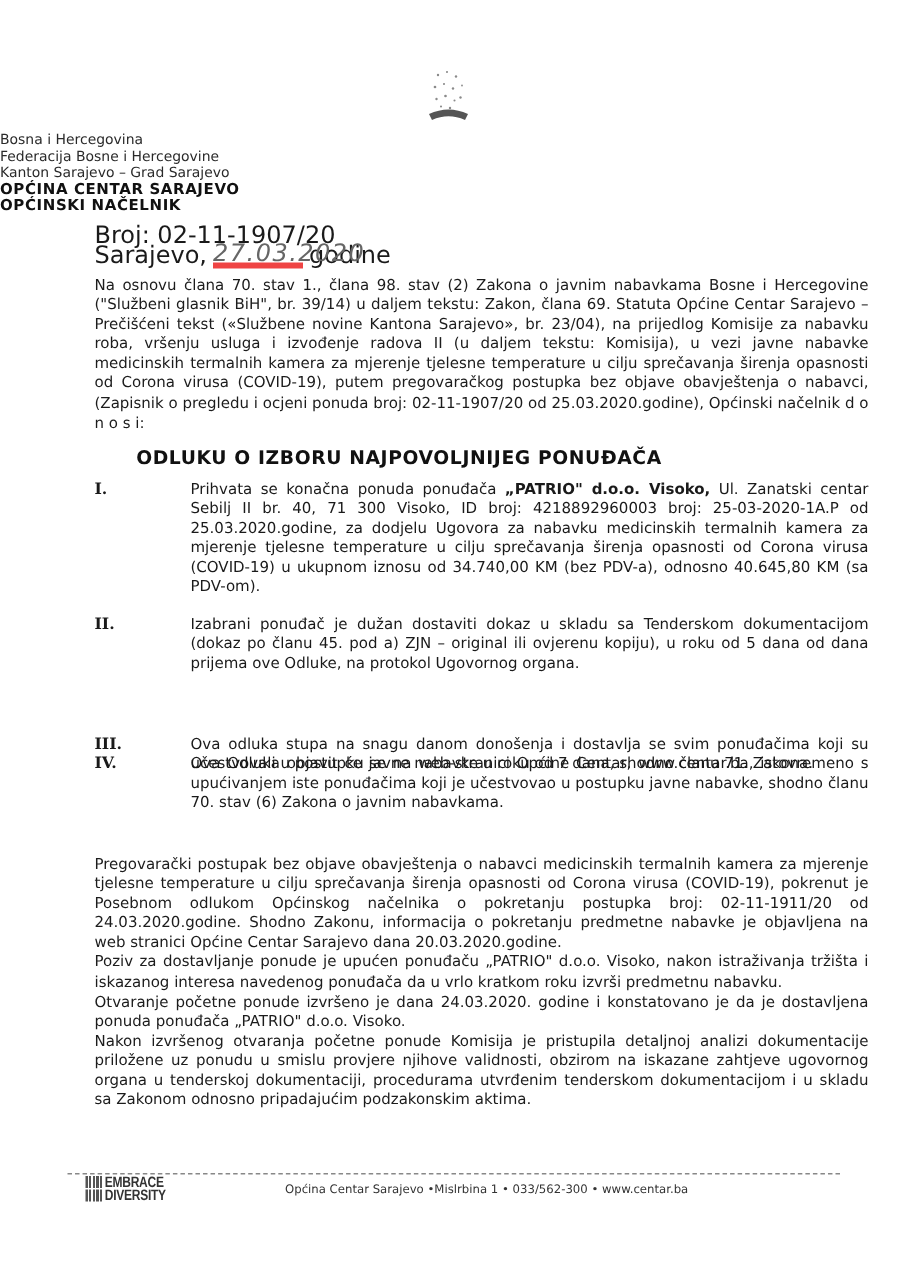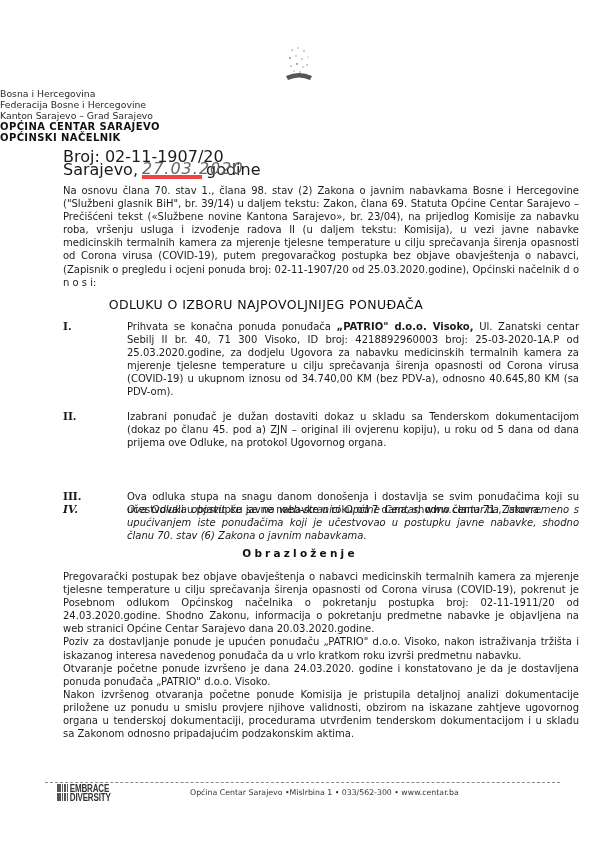--- a/index.html
+++ b/index.html
@@ -4,21 +4,21 @@
   <style>
     html, body { margin: 0; padding: 0; background: #ffffff; }
     body { width: 600px; height: 848px; position: relative; overflow: hidden; font-family: "DejaVu Sans", sans-serif; color: #1a1a1a; }
     .page { position: absolute; left: 0; top: 0; width: 600px; height: 848px; }
     .crest { position: absolute; left: 282px; top: 44px; width: 34px; height: 40px; }
     .header { position: absolute; left: 0; top: 88px; width: 600px; font-size: 9.3px; line-height: 11px; color: #2a2a2a; }
     .header .b { font-weight: bold; font-size: 10px; letter-spacing: 0.4px; color: #111; }
     .ref { position: absolute; left: 63px; top: 150px; font-size: 16px; line-height: 13px; }
     .date-scribble { display: inline-block; width: 60px; border-bottom: 4px solid #ef4444; color: #666; font-style: italic; letter-spacing: 1px; margin: 0 4px; transform: translateY(-1px); }
     .para { position: absolute; left: 63px; width: 516px; font-size: 10px; line-height: 13.1px; text-align: justify; color: #1c1c1c; }
-    .title { position: absolute; left: 0; width: 532px; top: 297px; text-align: center; font-weight: normal; font-size: 12.5px; letter-spacing: 0.4px; color: #111; }
+    .title { position: absolute; left: 0; width: 532px; top: 297px; text-align: center; font-weight: bold; font-size: 12.5px; letter-spacing: 0.4px; color: #111; }
     .item { position: absolute; left: 63px; width: 516px; font-size: 10px; line-height: 13.1px; }
     .item .num { position: absolute; left: 0; top: 0; font-family: "DejaVu Serif", serif; font-weight: bold; font-size: 10.5px; }
     .item .txt { margin-left: 64px; text-align: justify; }
     .section-head { position: absolute; left: 0; width: 600px; top: 547px; text-align: center; font-weight: bold; font-size: 10.5px; letter-spacing: 3.2px; color: #111; }
     .footer-line { position: absolute; left: 45px; top: 782px; width: 515px; height: 0; border-top: 1px dashed #888; }
     .logo { position: absolute; left: 57px; top: 784px; font-family: "Liberation Sans", sans-serif; font-size: 10px; line-height: 9px; font-weight: bold; letter-spacing: -0.2px; color: #333; transform: scaleX(0.8); transform-origin: left top; }
     .logo .sq { display: inline-block; width: 14px; height: 8px; background: repeating-linear-gradient(90deg, #555 0 2px, #fff 2px 3px); margin-right: 2px; vertical-align: top; }
     .footer-text { position: absolute; left: 190px; top: 788px; font-size: 7.8px; color: #333; }
     b { font-weight: bold; }
   </style>
@@ -73,26 +73,25 @@
   <div class="item" style="top:410px;">
     <span class="num">II.</span>
     <div class="txt">Izabrani ponuđač je dužan dostaviti dokaz u skladu sa Tenderskom dokumentacijom (dokaz po članu 45. pod a) ZJN – original ili ovjerenu kopiju), u roku od 5 dana od dana prijema ove Odluke, na protokol Ugovornog organa.</div>
   </div>
 
   <div class="item" style="top:490px;">
     <span class="num">III.</span>
     <div class="txt">Ova odluka stupa na snagu danom donošenja i dostavlja se svim ponuđačima koji su učestvovali u postupku javne nabavke u roku od 7 dana, shodno članu 71. Zakona.</div>
   </div>
 
-  <div class="item" style="top:503px;font-style:italic;">
+  <div class="item" style="top:503px;">
     <span class="num">IV.</span>
     <div class="txt">Ova Odluka objavit će se na web-stranici Općine Centar, www.centar.ba, istovremeno s upućivanjem iste ponuđačima  koji je učestvovao u postupku javne nabavke, shodno članu 70. stav (6) Zakona o javnim nabavkama.</div>
   </div>
 
-  <div class="section-head">Obrazloženje</div>
 
   <div class="para" style="top:570px;">
     <div>Pregovarački postupak bez objave obavještenja o nabavci medicinskih termalnih kamera za mjerenje tjelesne temperature u cilju sprečavanja širenja opasnosti od Corona virusa (COVID-19), pokrenut je Posebnom odlukom Općinskog načelnika o pokretanju postupka broj: 02-11-1911/20 od 24.03.2020.godine.  Shodno Zakonu, informacija o pokretanju predmetne nabavke je objavljena na web stranici Općine Centar Sarajevo dana 20.03.2020.godine.</div>
     <div>Poziv za dostavljanje ponude je upućen ponuđaču „PATRIO" d.o.o. Visoko, nakon istraživanja tržišta i iskazanog interesa navedenog ponuđača da u vrlo kratkom roku izvrši predmetnu nabavku.</div>
     <div>Otvaranje početne ponude izvršeno je dana 24.03.2020. godine i konstatovano je da je dostavljena ponuda ponuđača „PATRIO" d.o.o. Visoko.</div>
     <div>Nakon izvršenog otvaranja početne ponude Komisija je pristupila detaljnoj analizi dokumentacije priložene uz ponudu u smislu provjere njihove validnosti, obzirom na iskazane zahtjeve ugovornog organa u tenderskoj dokumentaciji, procedurama utvrđenim tenderskom dokumentacijom i u skladu sa  Zakonom odnosno pripadajućim podzakonskim aktima.</div>
   </div>
 
   <div class="footer-line"></div>
 

